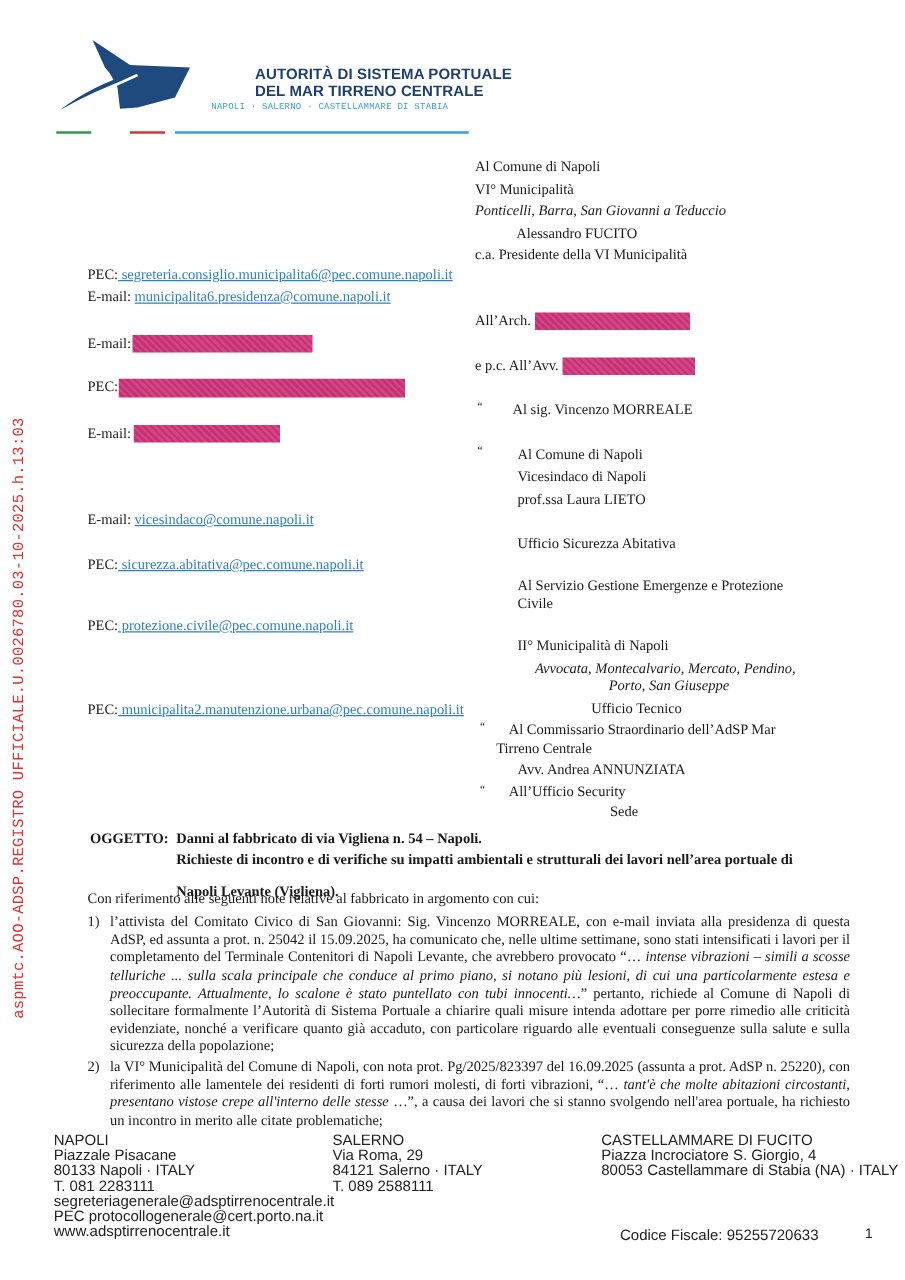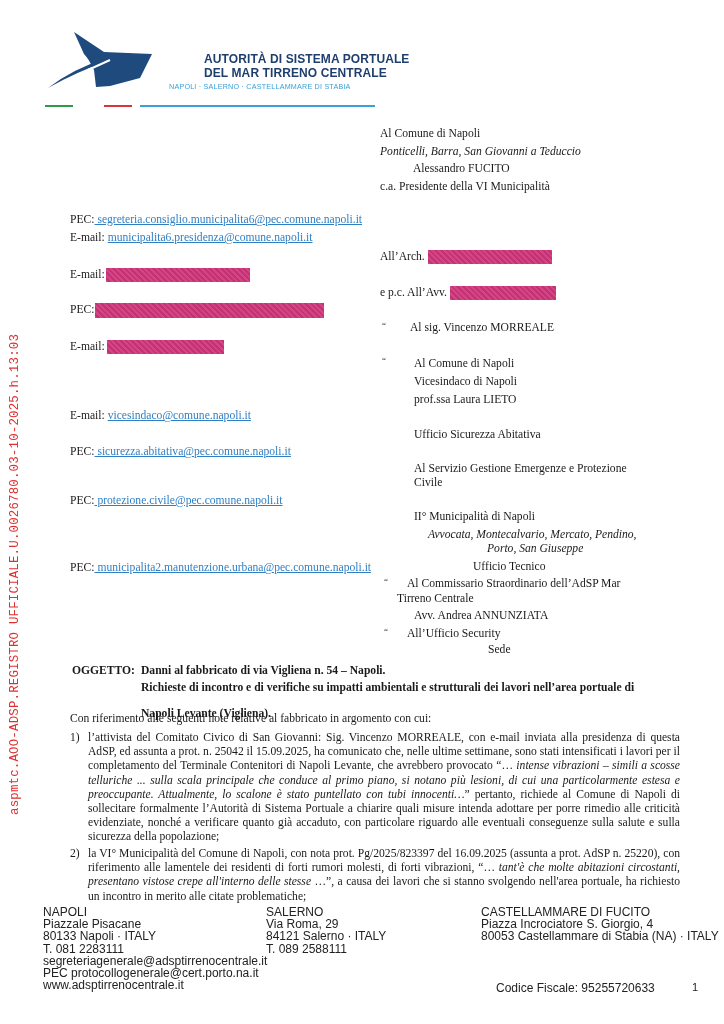--- a/index.html
+++ b/index.html
@@ -7,21 +7,21 @@
   body { position:relative; font-family:"Liberation Serif", serif; color:#1a1a1a; font-size:11.6px; }
   .abs { position:absolute; white-space:nowrap; }
   a.lnk { color:#2f7fc4; text-decoration:underline; }
   .redact { display:inline-block; background:#d0357a; vertical-align:middle;
     background-image: repeating-linear-gradient(45deg, rgba(255,255,255,0.08) 0 2px, rgba(0,0,0,0.06) 2px 4px); }
   .ital { font-style:italic;text-align:center; }
   .bold { font-weight:bold; }
 
   
   .logo-title { left:169px; top:52px; font-family:"Liberation Sans", sans-serif; font-weight:bold; font-size:12px; color:#1e3f6e; line-height:14px; letter-spacing:0.1px;margin-left:35px; }
-  .logo-sub { left:169px; top:82px; font-family:Liberation Sans, sans-serif; font-size:7.2px; color:#3aa0d8; letter-spacing:0.2px; }
+  .logo-sub { left:169px; top:82px; font-family:Liberation Mono, monospace; font-size:7.2px; color:#3aa0d8; letter-spacing:0.2px; }
   .bar { position:absolute; height:2px; top:105px; }
 
   
   .stamp { position:absolute; left:8px; top:815px; transform-origin:0 0; transform:rotate(-90deg);
     font-family:"Liberation Mono", monospace; font-size:12.4px; color:#e03030; white-space:nowrap; letter-spacing:0.2px; }
 
   .rcol { left:380px; line-height:17.5px; }
   .lrow { left:70px; }
   .item { position:absolute; left:70px; width:610px; font-size:11.6px; line-height:14.2px; }
   .item .num { position:absolute; left:0; top:0; }
@@ -47,20 +47,21 @@
   <div class="bar" style="left:45px;width:28px;background:#2e9a4a;"></div>
   <div class="bar" style="left:104px;width:28px;background:#d8343c;"></div>
   <div class="bar" style="left:140px;width:235px;background:#3aa0d8;"></div>
 </div>
 
 <div class="stamp">aspmtc.AOO-ADSP.REGISTRO UFFICIALE.U.0026780.03-10-2025.h.13:03</div>
 
 <div>
   <div class="abs rcol" style="top:125px;">
     <div>Al Comune di Napoli</div>
+    <div>VI° Municipalità</div>
     <div class="ital">Ponticelli, Barra, San Giovanni a Teduccio</div>
     <div style="padding-left:33px;">Alessandro FUCITO</div>
     <div>c.a. Presidente della VI Municipalità</div>
   </div>
 
   <div class="abs" style="left:380px;top:250px;">
     <span>All’Arch.</span>
     <span class="redact" style="width:124px;height:14px;"></span>
   </div>
   <div class="abs" style="left:380px;top:286px;">

